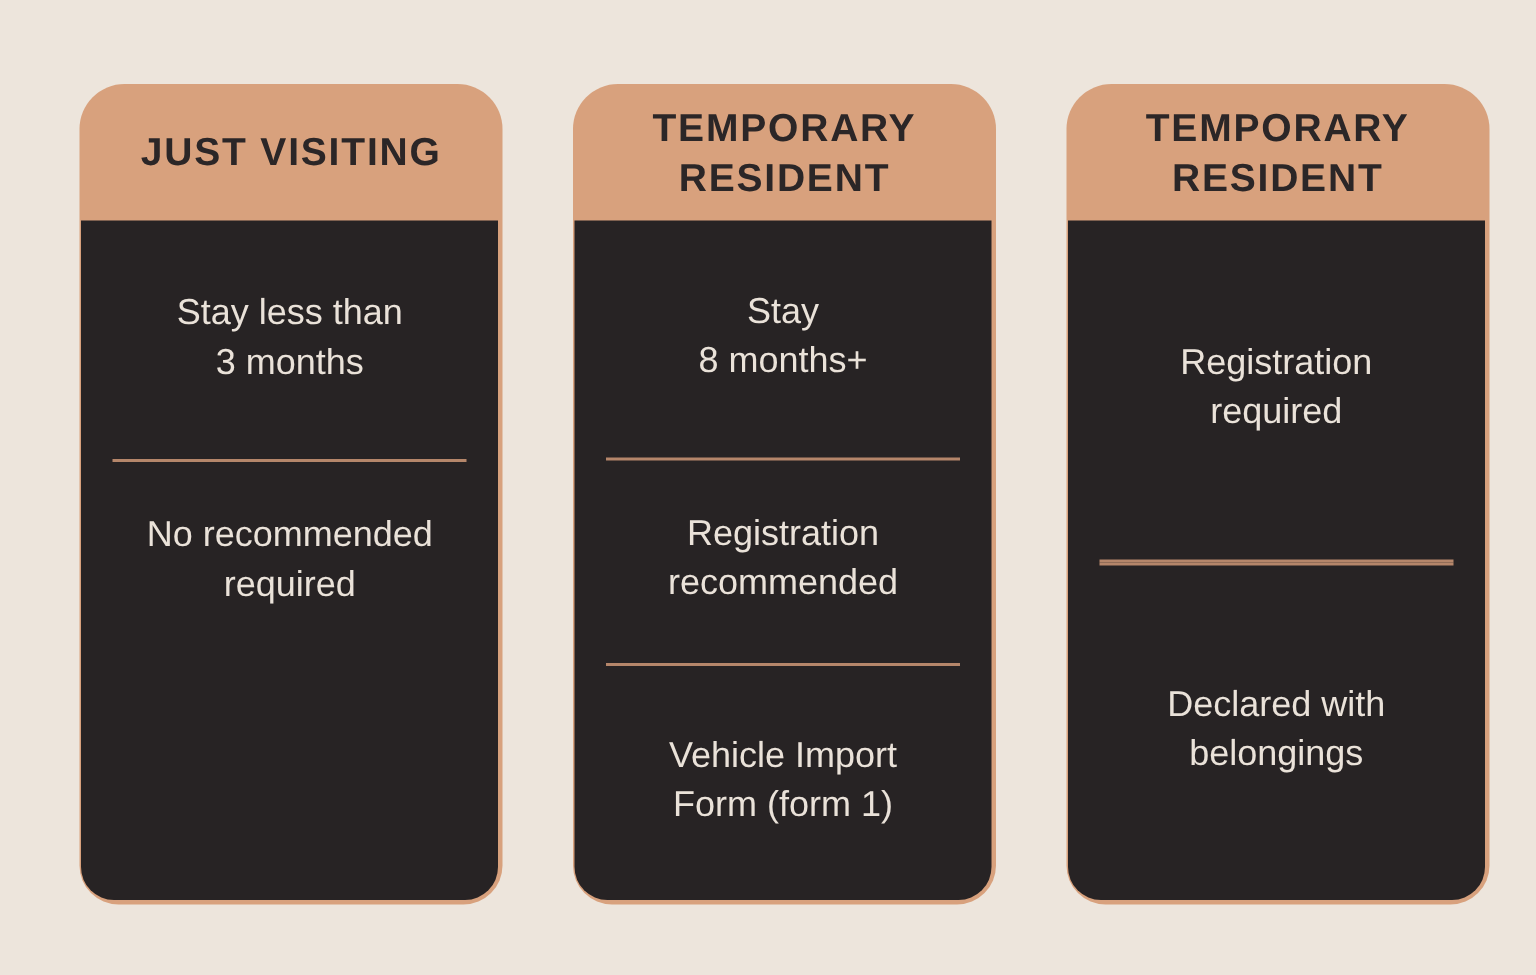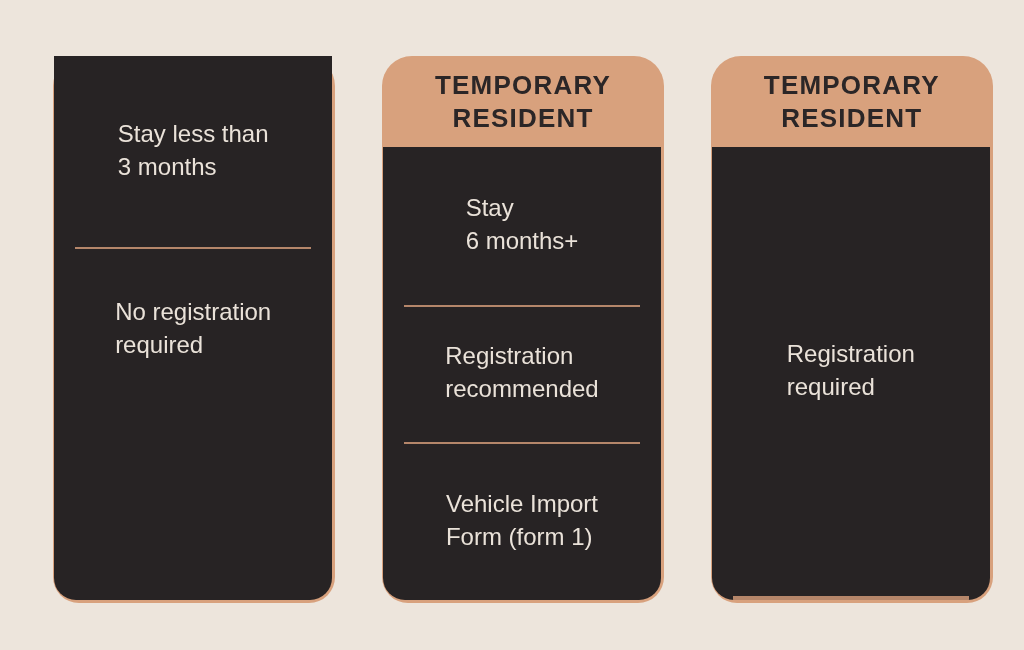--- a/index.html
+++ b/index.html
@@ -52,20 +52,21 @@
     border-radius: 0 0 22px 22px;
     margin: 0 3px 3px 1px;   
     display: flex;
     flex-direction: column;
     overflow: hidden;
   }
   .cell {
     display: flex;
     align-items: center;
     justify-content: center;
+    text-align: center;
     color: #EAE2D9;
     font-size: 24px;
     line-height: 33px;
     white-space: pre-line;
     padding-bottom: 4px;
   }
   .cell.c1 { flex: 160 1 0; }
   .cell.c2 { flex: 135 1 0; }
   .cell.c3 { flex: 158 1 0; }
   .divider {
@@ -76,54 +77,59 @@
     background: #B5866A;
   }
 </style>
 </head>
 <body>
 
 <div class="canvas">
   <div class="cards-row">
 
     <div class="card">
+      <div class="card-header">
+        <div class="card-title">JUST VISITING</div>
+      </div>
       <div class="card-body">
         <div class="cell c1">Stay less than
 3 months</div>
         <div class="divider"></div>
-        <div class="cell c2">No registration
+        <div class="cell c2">No recommended
 required</div>
         <div class="cell c3"></div>
       </div>
     </div>
 
     <div class="card">
       <div class="card-header">
         <div class="card-title">TEMPORARY
 RESIDENT</div>
       </div>
       <div class="card-body">
         <div class="cell c1">Stay
-6 months+</div>
+8 months+</div>
         <div class="divider"></div>
         <div class="cell c2">Registration
 recommended</div>
         <div class="divider"></div>
         <div class="cell c3">Vehicle Import
 Form (form 1)</div>
       </div>
     </div>
 
     <div class="card">
       <div class="card-header">
         <div class="card-title">TEMPORARY
 RESIDENT</div>
       </div>
       <div class="card-body">
         <div class="cell c1">Registration
 required</div>
         <div class="divider"></div>
         <div class="divider"></div>
+        <div class="cell c3">Declared with
+belongings</div>
       </div>
     </div>
 
   </div>
 </div>
 
 </body></html>

